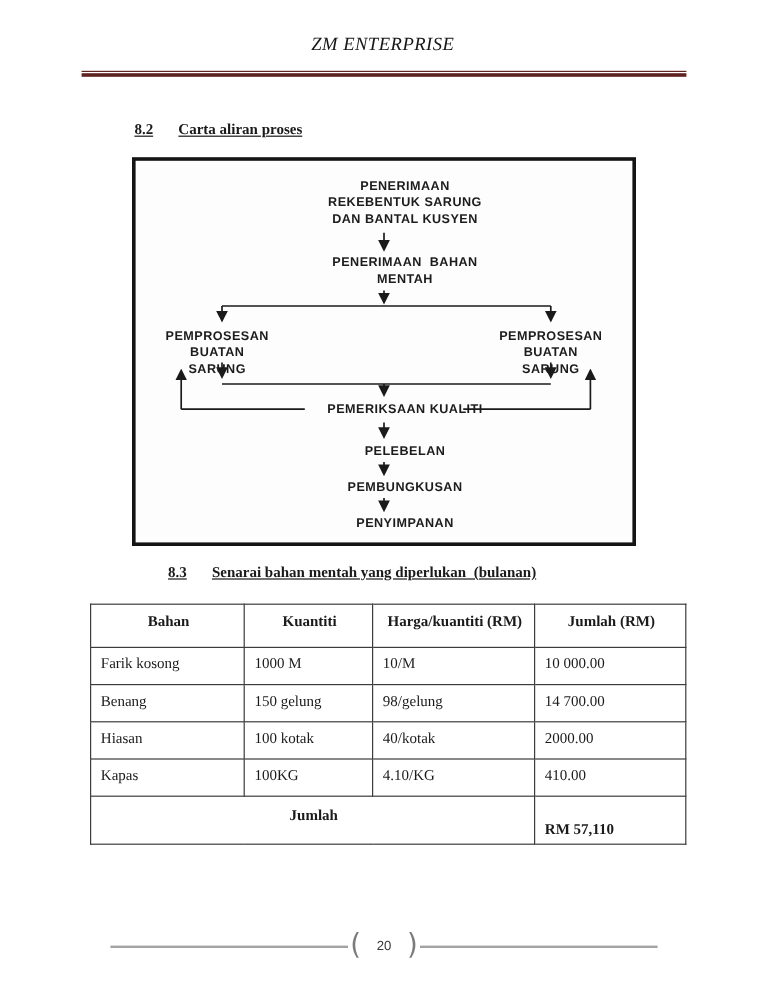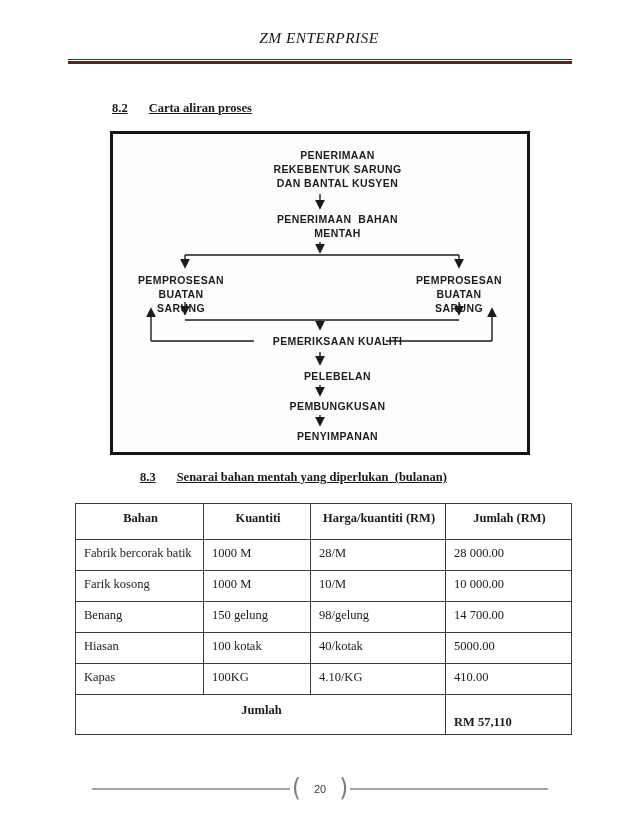--- a/index.html
+++ b/index.html
@@ -153,42 +153,36 @@
   <thead>
     <tr>
       <th>Bahan</th>
       <th>Kuantiti</th>
       <th>Harga/kuantiti (RM)</th>
       <th>Jumlah (RM)</th>
     </tr>
   </thead>
   <tbody>
     <tr>
-      <td>Fabrik bercorak batik</td>
-      <td>1000 M</td>
-      <td>28/M</td>
-      <td>28 000.00</td>
-    </tr>
-    <tr>
       <td>Farik kosong</td>
       <td>1000 M</td>
       <td>10/M</td>
       <td>10 000.00</td>
     </tr>
     <tr>
       <td>Benang</td>
       <td>150 gelung</td>
       <td>98/gelung</td>
       <td>14 700.00</td>
     </tr>
     <tr>
       <td>Hiasan</td>
       <td>100 kotak</td>
       <td>40/kotak</td>
-      <td>5000.00</td>
+      <td>2000.00</td>
     </tr>
     <tr>
       <td>Kapas</td>
       <td>100KG</td>
       <td>4.10/KG</td>
       <td>410.00</td>
     </tr>
     <tr class="total-row">
       <td class="total-label" colspan="3">Jumlah</td>
       <td class="total-value">RM 57,110</td>

